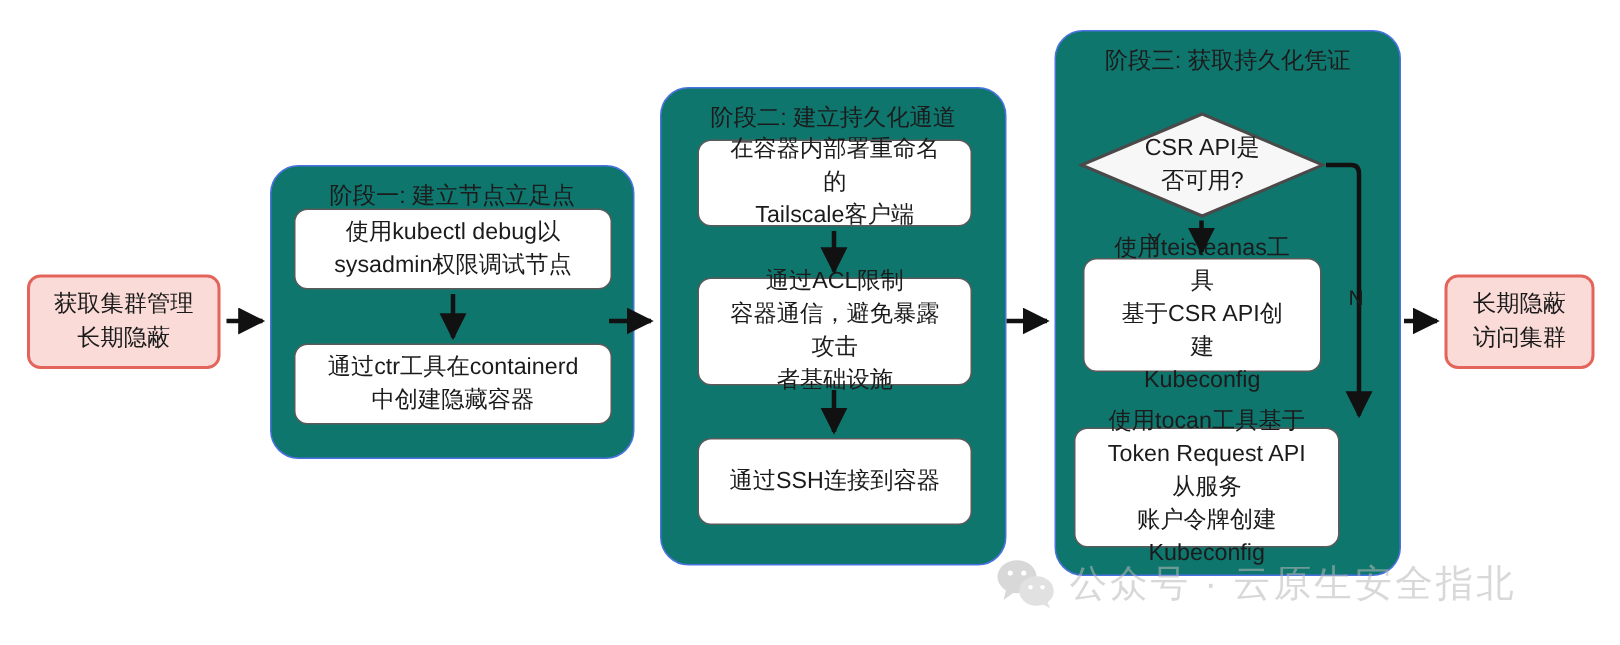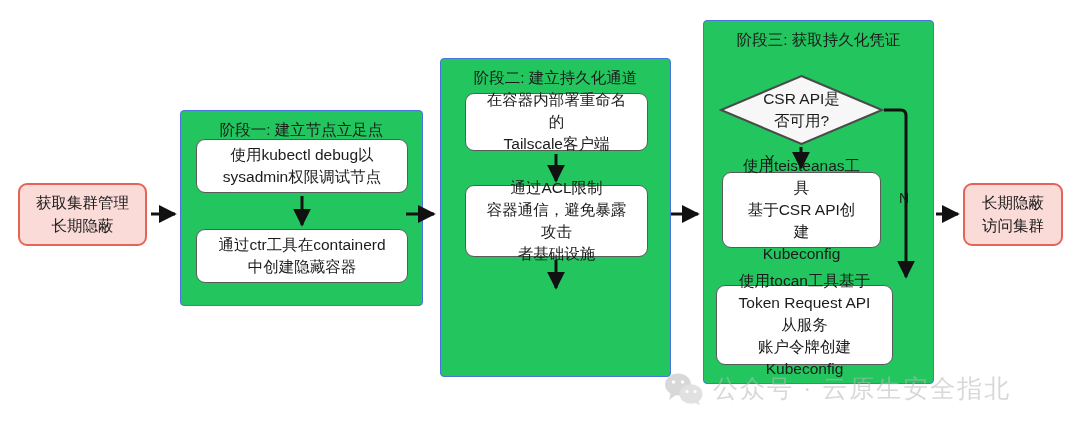--- a/index.html
+++ b/index.html
@@ -34,23 +34,23 @@
     font-size: 15.5px;
     line-height: 1.45;
     box-sizing: border-box;
     padding: 4px 6px;
     z-index: 5;
   }
 
   
   .phase {
     position: absolute;
-    background: #22c55e;
+    background: #0f766e;
     border: 1.6px solid #4a72e0;
-    border-radius: 4px;
+    border-radius: 19px;
     box-sizing: border-box;
     z-index: 2;
   }
   .phase-title {
     position: absolute;
     left: 0;
     right: 0;
     text-align: center;
     font-size: 15.5px;
     color: #1b1b1b;
@@ -162,20 +162,23 @@
     <div class="phase-title" style="top:9px;">阶段二: 建立持久化通道</div>
   </div>
   <div class="box" style="left:465px; top:93px; width:183px; height:58px;">
     <span style="white-space:pre-line;">在容器内部署重命名的
 Tailscale客户端</span>
   </div>
   <div class="box" style="left:465px; top:185px; width:183px; height:72px;">
     <span style="white-space:pre-line;">通过ACL限制
 容器通信，避免暴露攻击
 者基础设施</span>
+  </div>
+  <div class="box" style="left:465px; top:292px; width:183px; height:58px;">
+    <span style="white-space:pre-line;">通过SSH连接到容器</span>
   </div>
 
   <div class="phase" style="left:703px; top:20px; width:231px; height:364px;">
     <div class="phase-title" style="top:9px;">阶段三: 获取持久化凭证</div>
   </div>
 
   <div class="diamond-wrap" style="left:719px; top:74px; width:165px; height:72px;">
     <svg width="165" height="72" viewBox="0 0 165 72">
       <polygon points="82.5,2 163,36 82.5,70 2,36" fill="#f7f7f7" stroke="#4a4a4a" stroke-width="2"></polygon>
     </svg>

